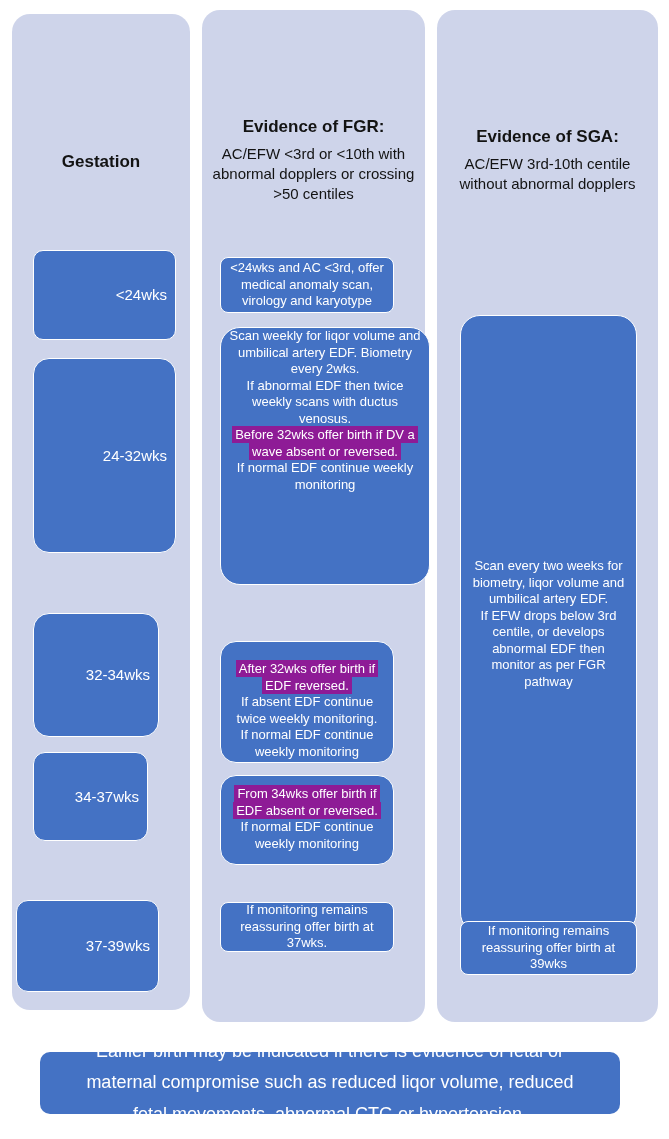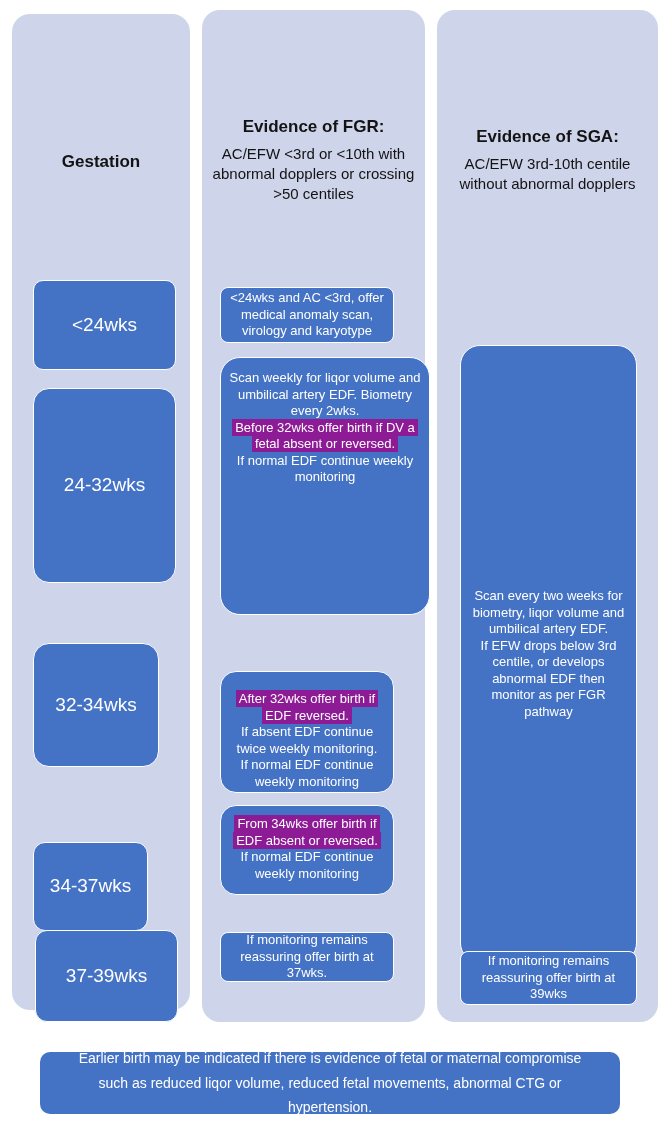--- a/index.html
+++ b/index.html
@@ -17,45 +17,44 @@
   .col-sub{
     position:absolute;left:5px;right:5px;margin:0;text-align:center;
     font-size:15px;line-height:1.32;color:var(--heading-text,#111);
   }
   .bluebox{
     position:absolute;box-sizing:border-box;
     background:var(--box-blue,#4472c4);
     border:1.5px solid var(--box-border,#ffffff);
     color:var(--box-text,#ffffff);
     font-size:13px;line-height:1.27;text-align:center;
-    display:flex;flex-direction:column;align-items:center;justify-content:center;
+    display:flex;flex-direction:column;align-items:flex-end;justify-content:center;
     padding:6px 8px;
-    margin-top:30px;
   }
   .bluebox p{margin:0;}
   .top-align{justify-content:flex-start;}
-  .gest-label{font-size:19px;}
+  .gest-label{font-size:15px;}
   .hl{
     background:var(--highlight,#8e1b96);
     padding:1px 3px;
     -webkit-box-decoration-break:clone;box-decoration-break:clone;
   }
   .gap-lg{margin-top:19px;}
   .gap-md{margin-top:26px;}
   .gap-sm{margin-top:7px;}
   .gap-xl{margin-top:24px;}
   .r8{border-radius:8px;}
   .r10{border-radius:10px;}
   .r12{border-radius:12px;}
   .r16{border-radius:16px;}
   .r20{border-radius:20px;}
   .footbar{
     position:absolute;box-sizing:border-box;
     background:var(--box-blue,#4472c4);border-radius:10px;
-    color:var(--box-text,#ffffff);font-size:14px;line-height:1.75;
+    color:var(--box-text,#ffffff);font-size:18px;line-height:1.75;
     display:flex;align-items:center;justify-content:center;text-align:center;
     padding:4px 28px;
   }
 </style>
 </head>
 <body>
 
 <div class="canvas">
 
   <section class="col" style="left:12px;top:14px;width:178px;height:996px">
@@ -77,35 +76,36 @@
   </div>
 
   <div class="bluebox r16" style="left:33px;top:358px;width:143px;height:195px">
     <p class="gest-label">24-32wks</p>
   </div>
 
   <div class="bluebox r16" style="left:33px;top:613px;width:126px;height:124px">
     <p class="gest-label">32-34wks</p>
   </div>
 
-  <div class="bluebox r12" style="left:33px;top:812px;width:115px;height:89px">
+  <div class="bluebox r12" style="left:33px;top:752px;width:115px;height:89px">
     <p class="gest-label">34-37wks</p>
   </div>
 
-  <div class="bluebox r12" style="left:35px;top:900px;width:143px;height:92px">
+  <div class="bluebox r12" style="left:16px;top:900px;width:143px;height:92px">
     <p class="gest-label">37-39wks</p>
   </div>
 
   <div class="bluebox r8" style="left:220px;top:257px;width:174px;height:56px">
     <p>&lt;24wks and AC &lt;3rd, offer medical anomaly scan, virology and karyotype</p>
   </div>
 
-  <div class="bluebox r20 top-align" style="left:220px;top:327px;width:210px;height:258px;padding-top:12px">
+  <div class="bluebox r20 top-align" style="left:220px;top:327px;width:210px;height:258px;padding-top:0">
     <p>Scan weekly for liqor volume and umbilical artery EDF. Biometry every 2wks.</p>
-    <p><span class="hl">Before 32wks offer birth if DV a fetal absent or reversed.</span></p>
+    <p class="gap-lg">If abnormal EDF then twice weekly scans with ductus venosus.</p>
+    <p><span class="hl">Before 32wks offer birth if DV a wave absent or reversed.</span></p>
     <p class="gap-lg">If normal EDF continue weekly monitoring</p>
   </div>
 
   <div class="bluebox r16 top-align" style="left:220px;top:641px;width:174px;height:122px;padding-top:19px">
     <p><span class="hl">After 32wks offer birth if EDF reversed.</span></p>
     <p class="gap-sm">If absent EDF continue twice weekly monitoring.</p>
     <p class="gap-sm">If normal EDF continue weekly monitoring</p>
   </div>
 
   <div class="bluebox r16 top-align" style="left:220px;top:775px;width:174px;height:90px;padding-top:10px">

